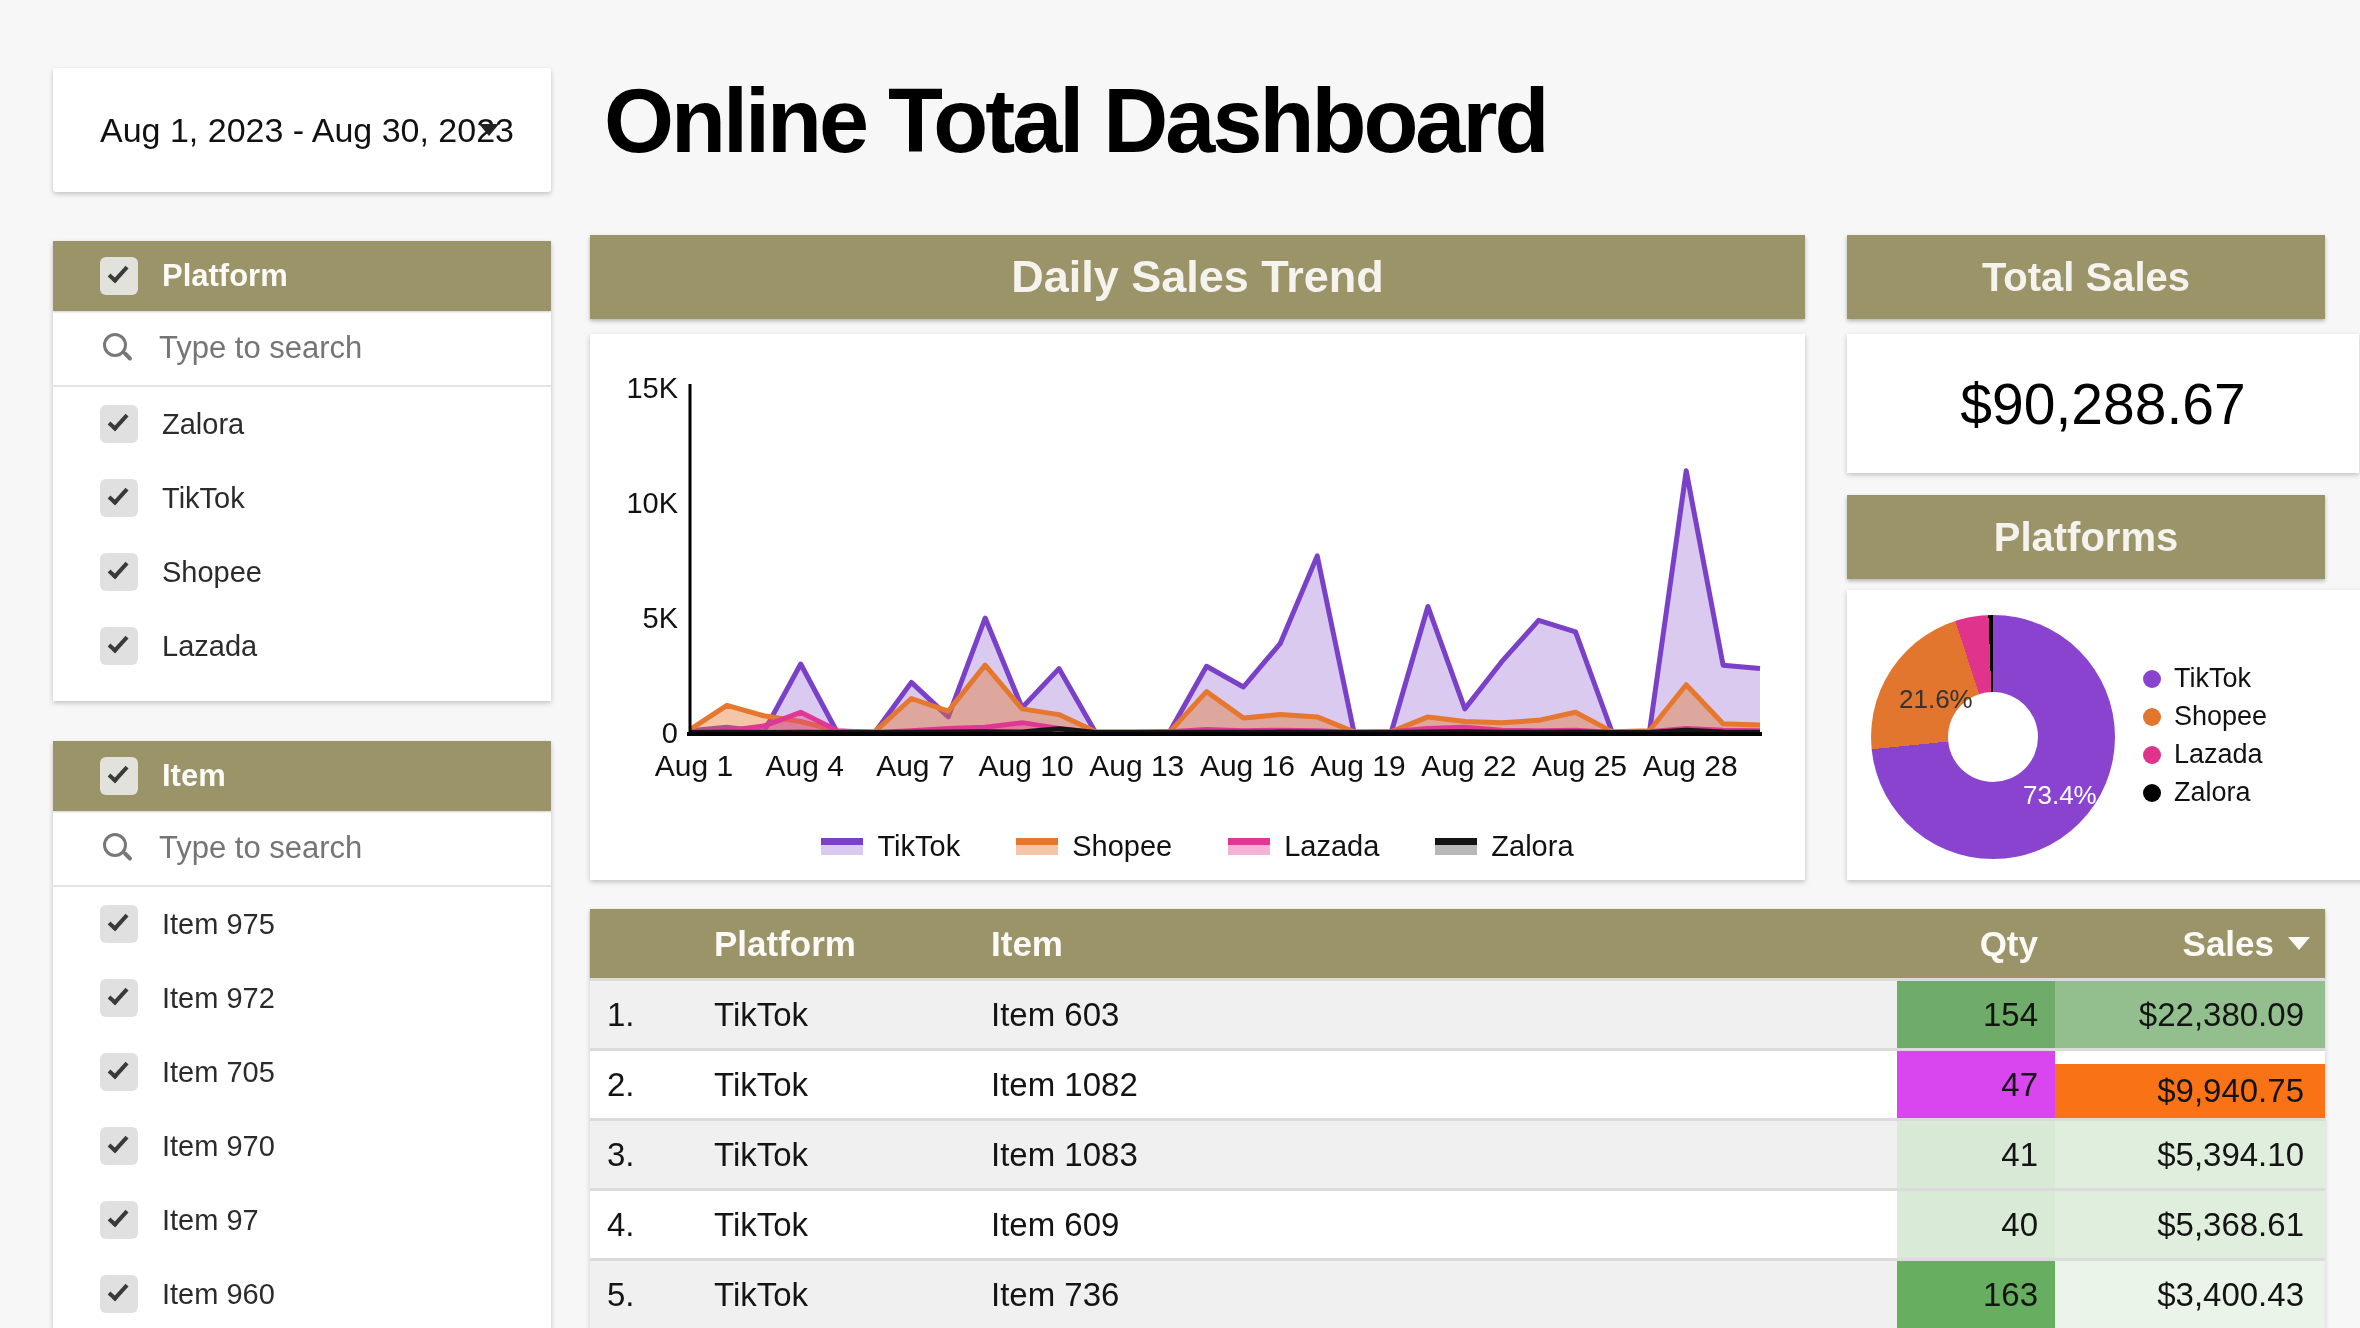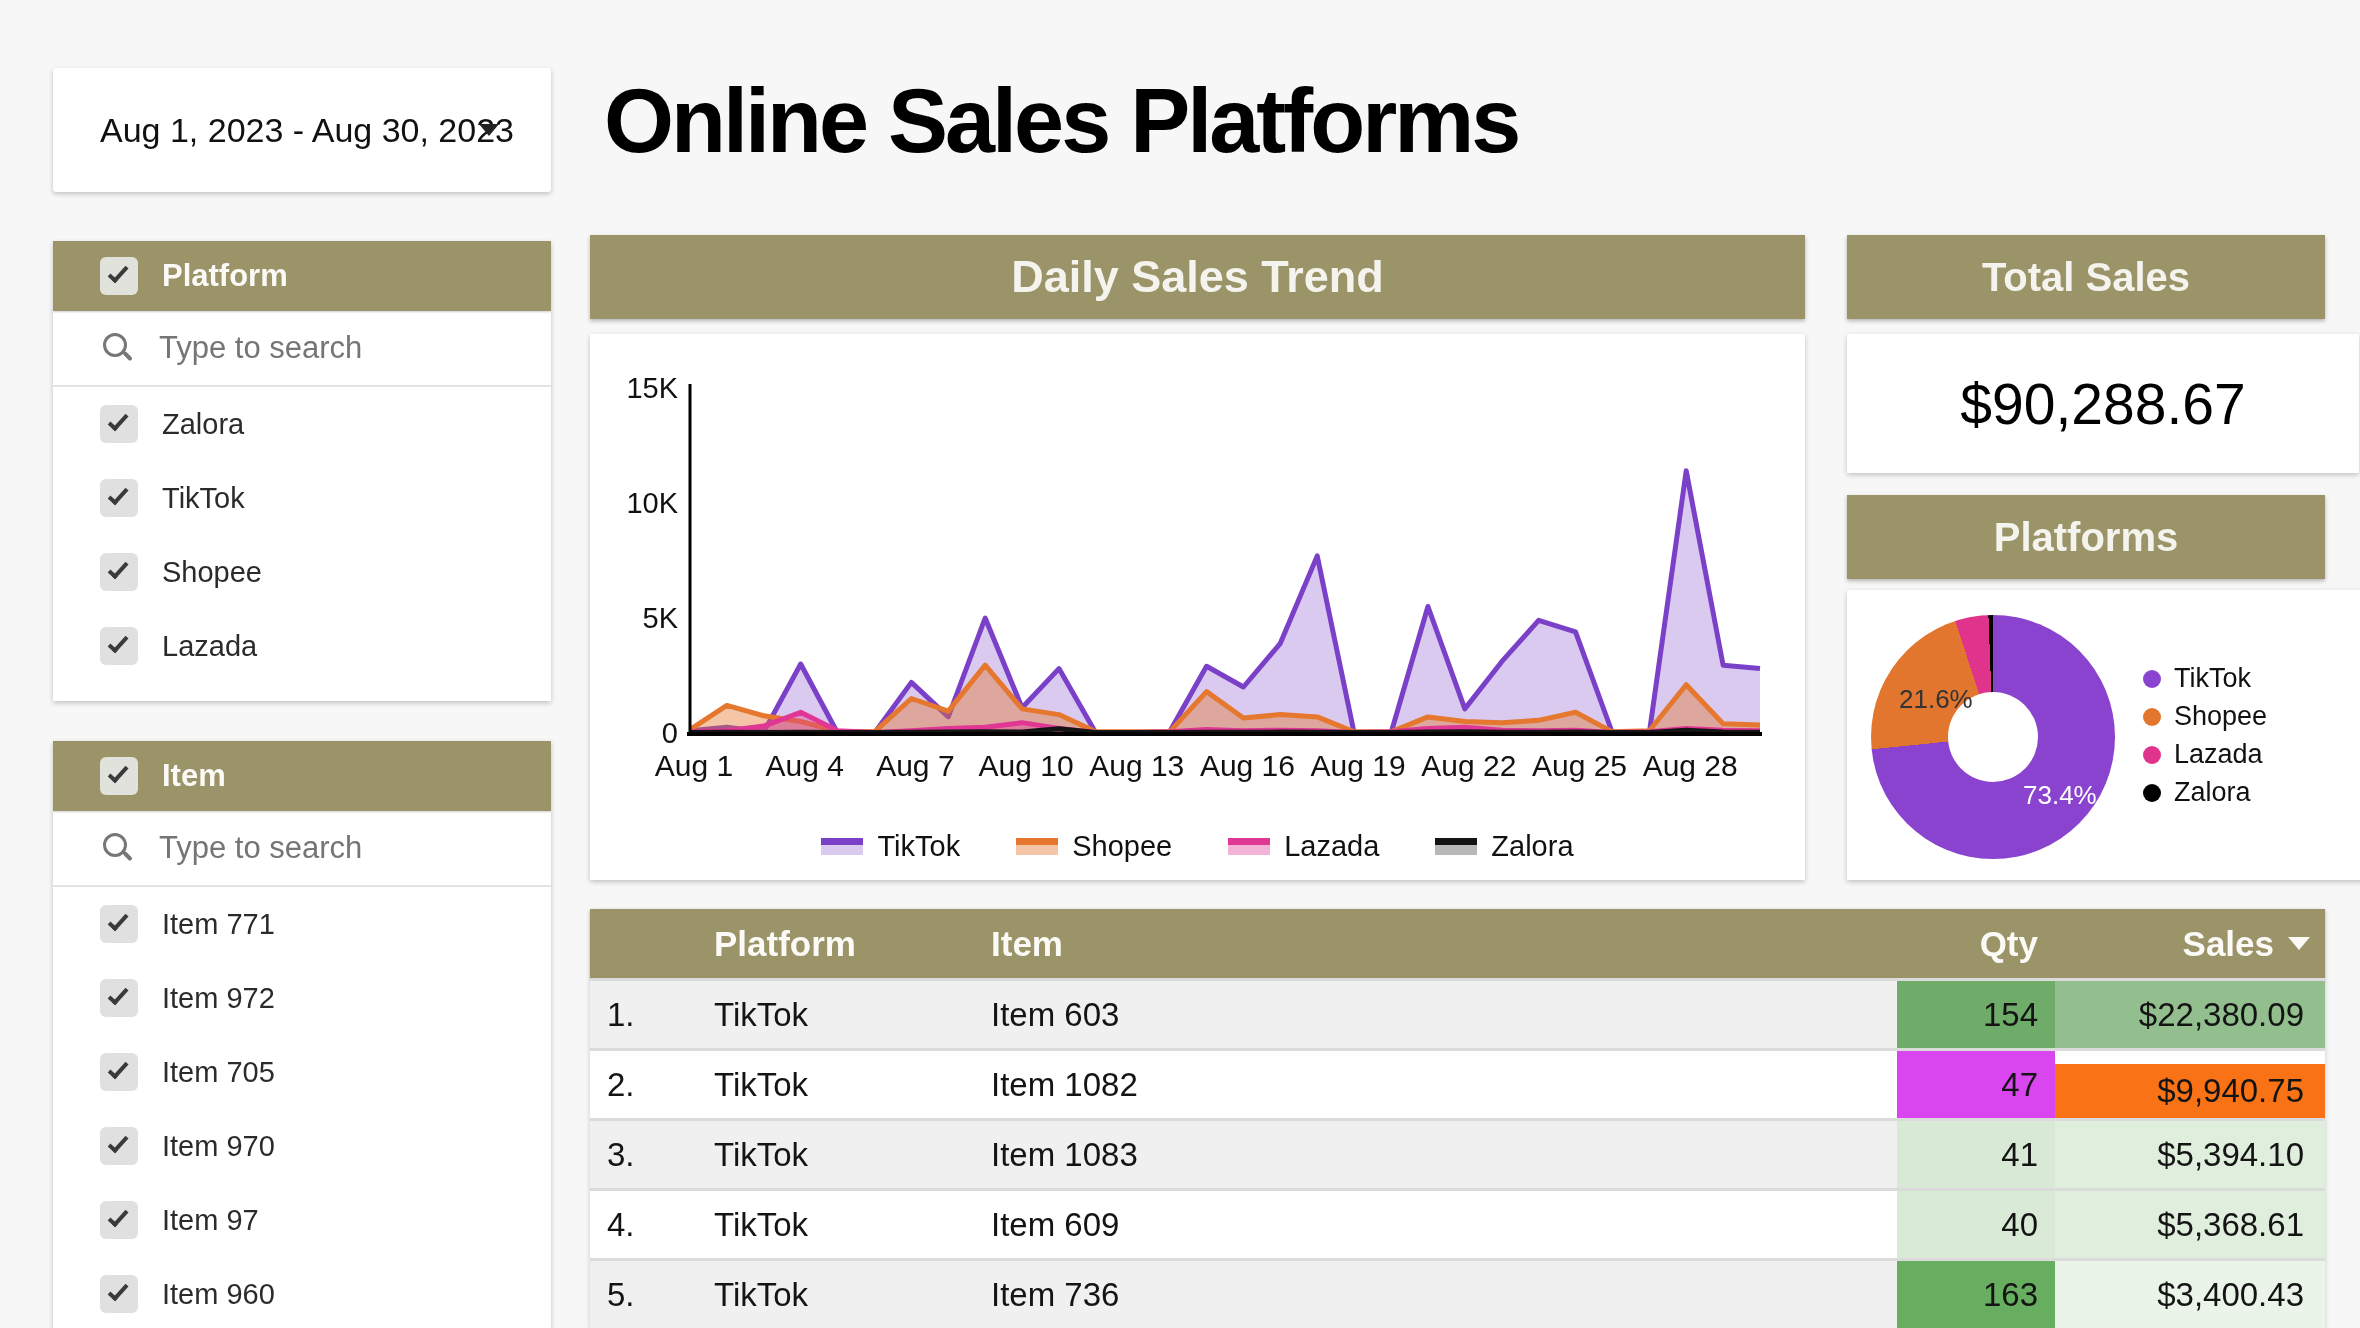--- a/index.html
+++ b/index.html
@@ -82,21 +82,21 @@
   .td-sales { justify-content:flex-end; padding-right:21px; }
 </style>
 </head>
 <body>
 
 <div id="date-card" class="card">
   <span id="date-label">Aug 1, 2023 - Aug 30, 2023</span>
   <span id="date-caret"></span>
 </div>
 
-<div id="page-title">Online Sales Platforms</div>
+<div id="page-title">Online Total Dashboard</div>
 
 <div id="platform-card" class="card filter-card">
   <div class="filter-header">
     <span class="checkbox">
         <span class="check"></span>
       </span>
     <span class="flabel">Platform</span>
   </div>
   <div class="search-row">
     <span class="mag"></span>
@@ -142,21 +142,21 @@
   </div>
   <div class="search-row">
     <span class="mag"></span>
     <input class="search-input" placeholder="Type to search" style="">
   </div>
   <div id="item-options">
   <div class="option-row">
     <span class="checkbox">
           <span class="check"></span>
         </span>
-    <span class="olabel">Item 771</span>
+    <span class="olabel">Item 975</span>
   </div>
 
   <div class="option-row">
     <span class="checkbox">
           <span class="check"></span>
         </span>
     <span class="olabel">Item 972</span>
   </div>
 
   <div class="option-row">

